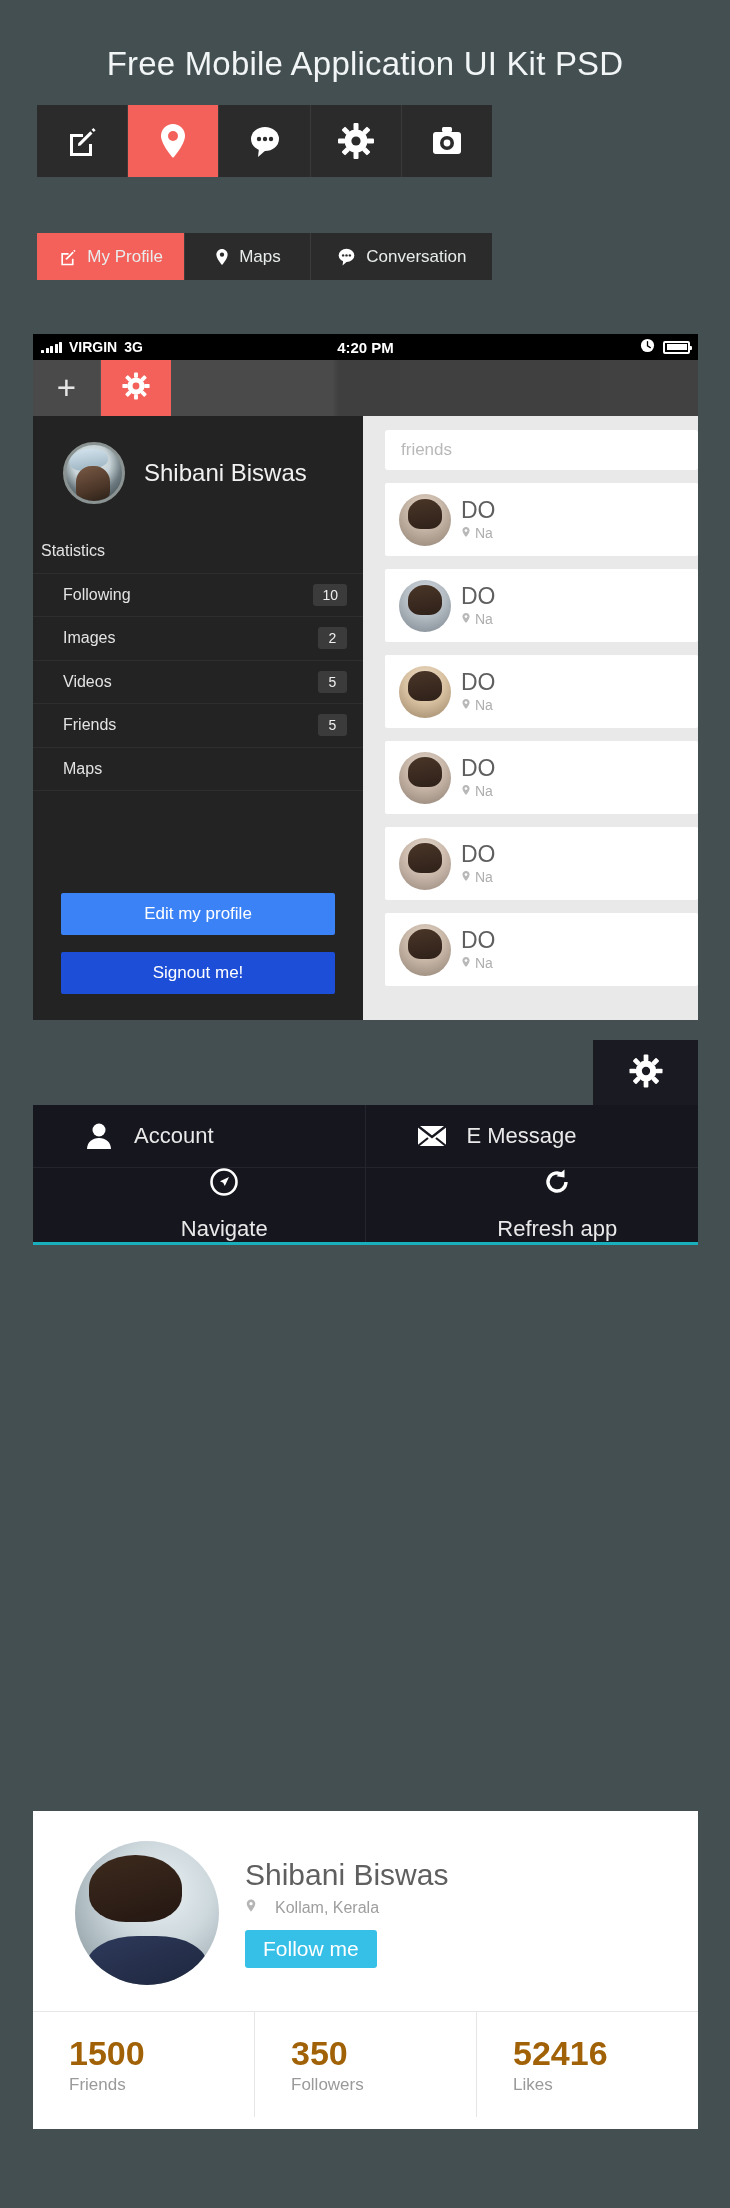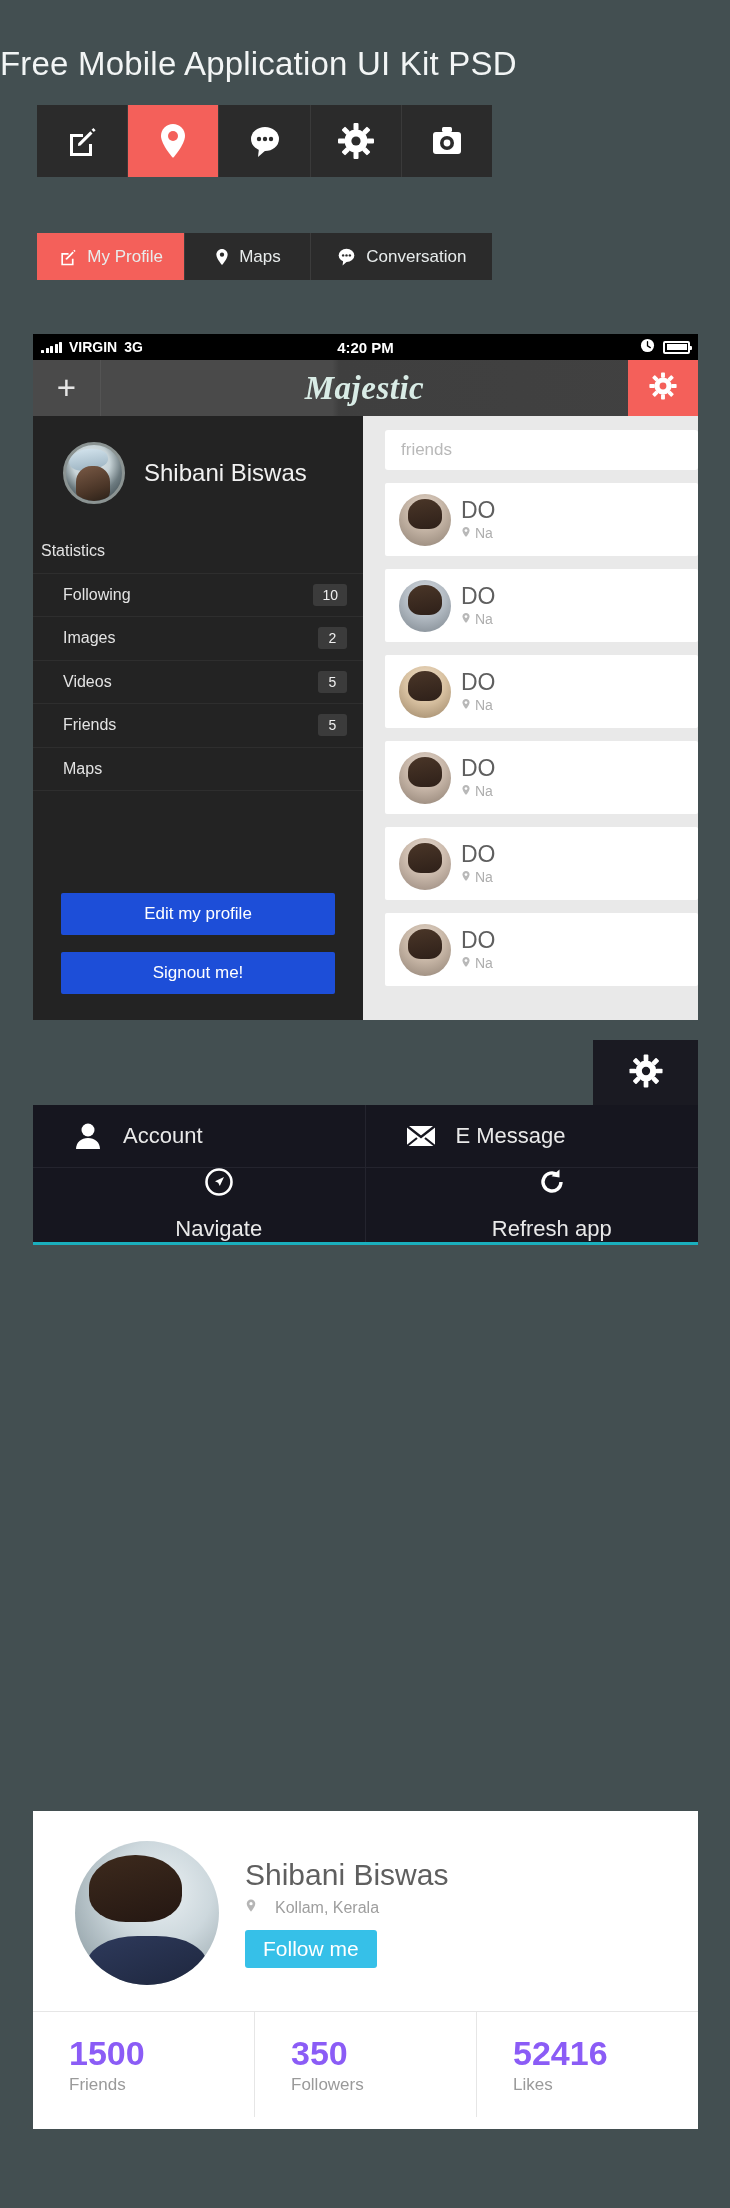--- a/index.html
+++ b/index.html
@@ -8,20 +8,21 @@
     width: 730px;
     height: 2208px;
     background: #434f51;
     font-family: "Liberation Sans", sans-serif;
     overflow: hidden;
     position: relative;
   }
 
   
   .page-title {
+    text-align: center;
     color: #f2f5f5;
     font-size: 33px;
     font-weight: 300;
     letter-spacing: 0.2px;
     padding-top: 45px;
     font-family: "Liberation Sans", sans-serif;
   }
 
   
   .icon-bar {
@@ -180,21 +181,21 @@
     font-size: 14px; min-width: 29px; text-align: center;
   }
 
   .sidebar-spacer { flex: 1; }
   .sidebar-actions { padding: 0 28px 26px 28px; }
   .btn-primary, .btn-secondary {
     display: block; width: 100%; height: 42px; border: none;
     color: #ffffff; font-size: 17px; font-weight: 300; cursor: pointer;
     font-family: "Liberation Sans", sans-serif; border-radius: 2px;
   }
-  .btn-primary { background: #1d4ed8; margin-bottom: 17px; }
+  .btn-primary { background: #3b82f6; margin-bottom: 17px; }
   .btn-secondary { background: #1d4ed8; }
 
   
   .friends-panel {
     flex: 1; background: #e9e9e9; padding: 14px 0 0 22px; overflow: hidden;
   }
   .search-box {
     background: #ffffff; height: 40px; border-radius: 3px;
     display: flex; align-items: center; padding: 0 16px;
     color: #b9b9b9; font-size: 17px; font-weight: 300;
@@ -241,21 +242,21 @@
   
   .action-grid {
     position: absolute; left: 33px; top: 1105px;
     width: 665px; height: 140px;
     background: #16161f;
     display: grid; grid-template-columns: 1fr 1fr; grid-template-rows: 1fr 1fr;
     border-bottom: 3px solid #1aafbd;
   }
   .action-cell {
     display: flex; align-items: center; gap: 20px;
-    padding-left: 40px;
+    padding-left: 51px;
     color: #e9e9e9; font-size: 22px; font-weight: 300;
     border-right: 1px solid #24242e;
     border-bottom: 1px solid #24242e;
   }
   .action-cell:nth-child(2n) { border-right: none; }
   .action-cell:nth-child(3), .action-cell:nth-child(4) { border-bottom: none; flex-direction: column; }
   .action-icon { display: flex; align-items: center; justify-content: center; width: 30px; }
 
   
   .profile-card {
@@ -291,21 +292,21 @@
     font-family: "Liberation Sans", sans-serif;
   }
   .pc-stats {
     display: flex; border-top: 1px solid #e6e6e6; height: 106px;
   }
   .pc-stat {
     flex: 1; display: flex; flex-direction: column; justify-content: center;
     padding-left: 36px; border-right: 1px solid #e6e6e6;
   }
   .pc-stat:last-child { border-right: none; }
-  .pc-stat-num { color: #8b5cf6; font-size: 34px; font-weight: bold; line-height: 1.15; }
+  .pc-stat-num { color: #a16207; font-size: 34px; font-weight: bold; line-height: 1.15; }
   .pc-stat-lbl { color: #9a9a9a; font-size: 17px; font-weight: 300; margin-top: 2px; }
 </style>
 </head>
 <body>
 
 <div class="page-title">Free Mobile Application UI Kit PSD</div>
 
 <div class="icon-bar">
   <div class="icon-bar-cell">
     <span>
@@ -424,21 +425,20 @@
         </svg>
       </span>
       <span class="battery">
           <span></span>
         </span>
     </div>
   </div>
 
   <div class="navbar">
     <div class="nav-plus">+</div>
-    <div class="nav-title">Majestic</div>
     <div class="nav-gear">
       <span>
         <svg width="28" height="28" viewBox="0 0 36 36">
           <g fill="#fff">
             <circle cx="18" cy="18" r="11"></circle>
             <rect x="15.5" y="0.5" width="5" height="7" rx="1"></rect>
             <rect x="15.5" y="28.5" width="5" height="7" rx="1"></rect>
             <rect x="0.5" y="15.5" width="7" height="5" rx="1"></rect>
             <rect x="28.5" y="15.5" width="7" height="5" rx="1"></rect>
             <rect x="15.5" y="0.5" width="5" height="7" rx="1" transform="rotate(45 18 18)"></rect>

